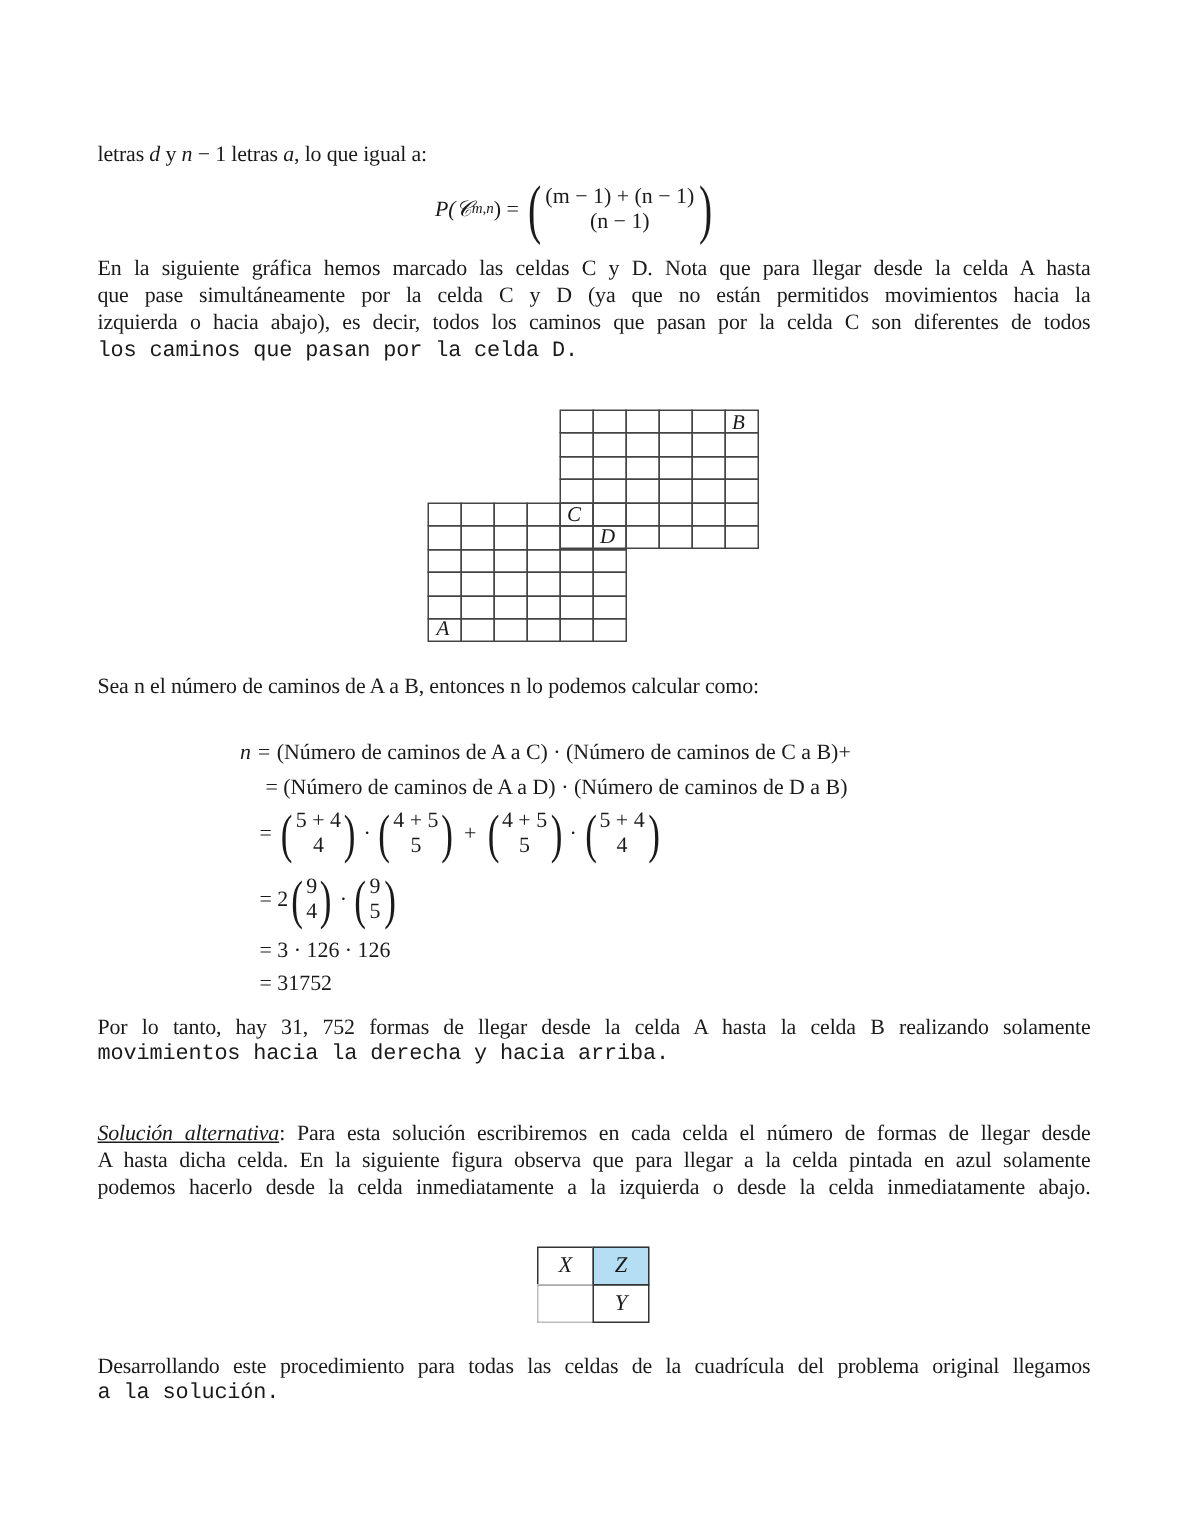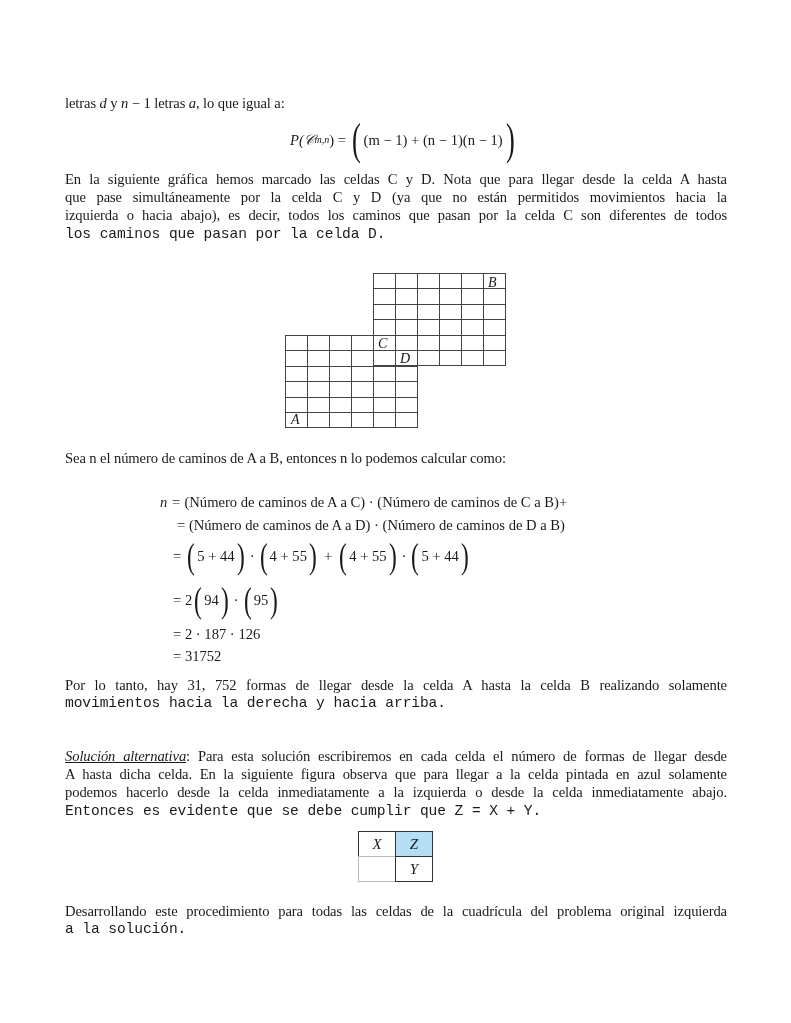--- a/index.html
+++ b/index.html
@@ -21,21 +21,21 @@
     .line.left { text-align-last: left; font-family: Liberation Mono, monospace; }
     .eq {
       position: absolute; font-family: "Liberation Serif", "DejaVu Serif", serif;
       font-size: 14.6px; line-height: 18px; white-space: nowrap;
     }
     .binom {
       display: inline-flex; align-items: center; vertical-align: middle;
     }
     .binom .paren { font-size: 36px; line-height: 36px; font-weight: 200; transform: scaleX(0.65); display: inline-block; }
     .binom .big { font-size: 44px; line-height: 44px; transform: scaleX(0.6); }
-    .binom .stack { display: inline-flex; flex-direction: row; align-items: center; line-height: 17px; }
+    .binom .stack { display: inline-flex; flex-direction: column; align-items: center; line-height: 17px; }
     .cell {
       position: absolute; box-sizing: border-box; border: 1px solid #444;
       width: 23px; height: 16.4px;
     }
     .label {
       position: absolute; font-family: "Liberation Serif", "DejaVu Serif", serif;
       font-style: italic; font-size: 14px; line-height: 14px;
     }
     .xyz { position: absolute; box-sizing: border-box; border: 1px solid #333;
       font-family: "Liberation Serif", "DejaVu Serif", serif; font-style: italic; font-size: 15px;
@@ -205,47 +205,46 @@
       <span style="margin:0 3px;">·</span>
       <span class="paren">(</span>
       <span class="stack">
           <span>9</span>
           <span>5</span>
         </span>
       <span class="paren">)</span>
     </span>
   </div>
   <div class="eq" style="left:173px; top:625px;">
-    <span>= 2 · 187 · 126</span>
+    <span>= 3 · 126 · 126</span>
   </div>
   <div class="eq" style="left:173px; top:647px;">
     <span>= 31752</span>
   </div>
 
   <div class="txt" style="top:676px;">
     <span class="line">Por lo tanto, hay 31, 752 formas de llegar desde la celda A hasta la celda B realizando solamente</span>
     <span class="line left">movimientos hacia la derecha y hacia arriba.</span>
   </div>
 
   <div class="txt" style="top:747px;">
     <span class="line"><span class="ul">Solución alternativa</span><span>: Para esta solución escribiremos en cada celda el número de formas de llegar desde</span></span>
     <span class="line">A hasta dicha celda. En la siguiente figura observa que para llegar a la celda pintada en azul solamente</span>
     <span class="line">podemos hacerlo desde la celda inmediatamente a la izquierda o desde la celda inmediatamente abajo.</span>
-    <span class="line left">Entonces es evidente que se debe cumplir que Z = X + Y.</span>
   </div>
 
   <div class="xyz" style="left:358px; top:831px; width:38px; height:26px;">
       <span>X</span>
     </div>
   <div class="xyz" id="cellZ" style="left: 395px; top: 831px; width: 38px; height: 26px; background: rgb(181, 222, 245);">
       <span>Z</span>
     </div>
   <div class="xyz" style="left:358px; top:856px; width:38px; height:26px; border-color:#bbb; border-right:none;"></div>
   <div class="xyz" style="left:395px; top:856px; width:38px; height:26px;">
       <span>Y</span>
     </div>
 
   <div class="txt" style="top:902px;">
-    <span class="line">Desarrollando este procedimiento para todas las celdas de la cuadrícula del problema original izquierda</span>
+    <span class="line">Desarrollando este procedimiento para todas las celdas de la cuadrícula del problema original llegamos</span>
     <span class="line left">a la solución.</span>
   </div>
 
 </div>
 
 </body></html>

